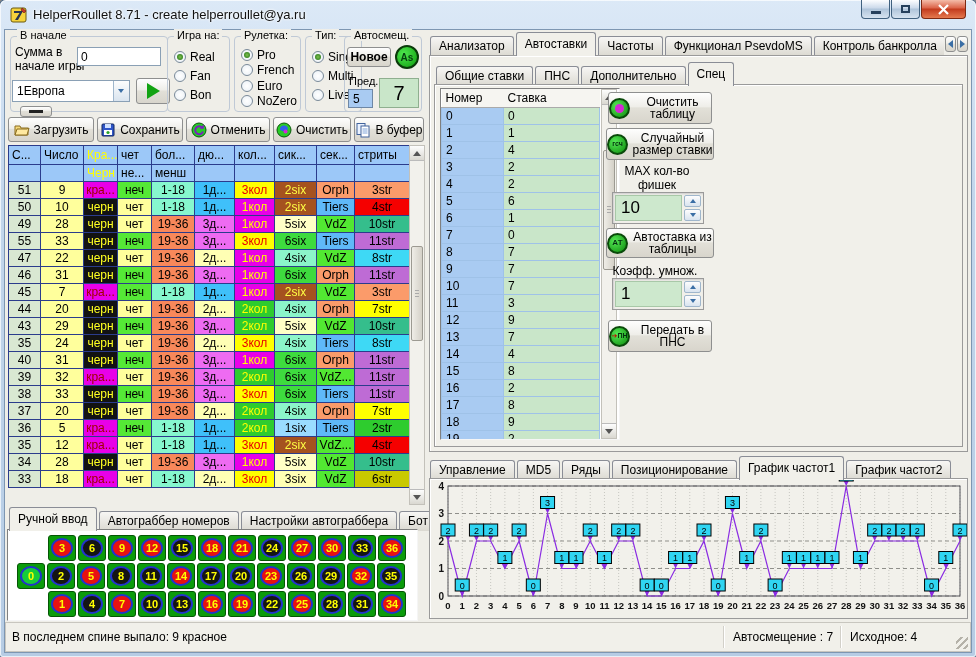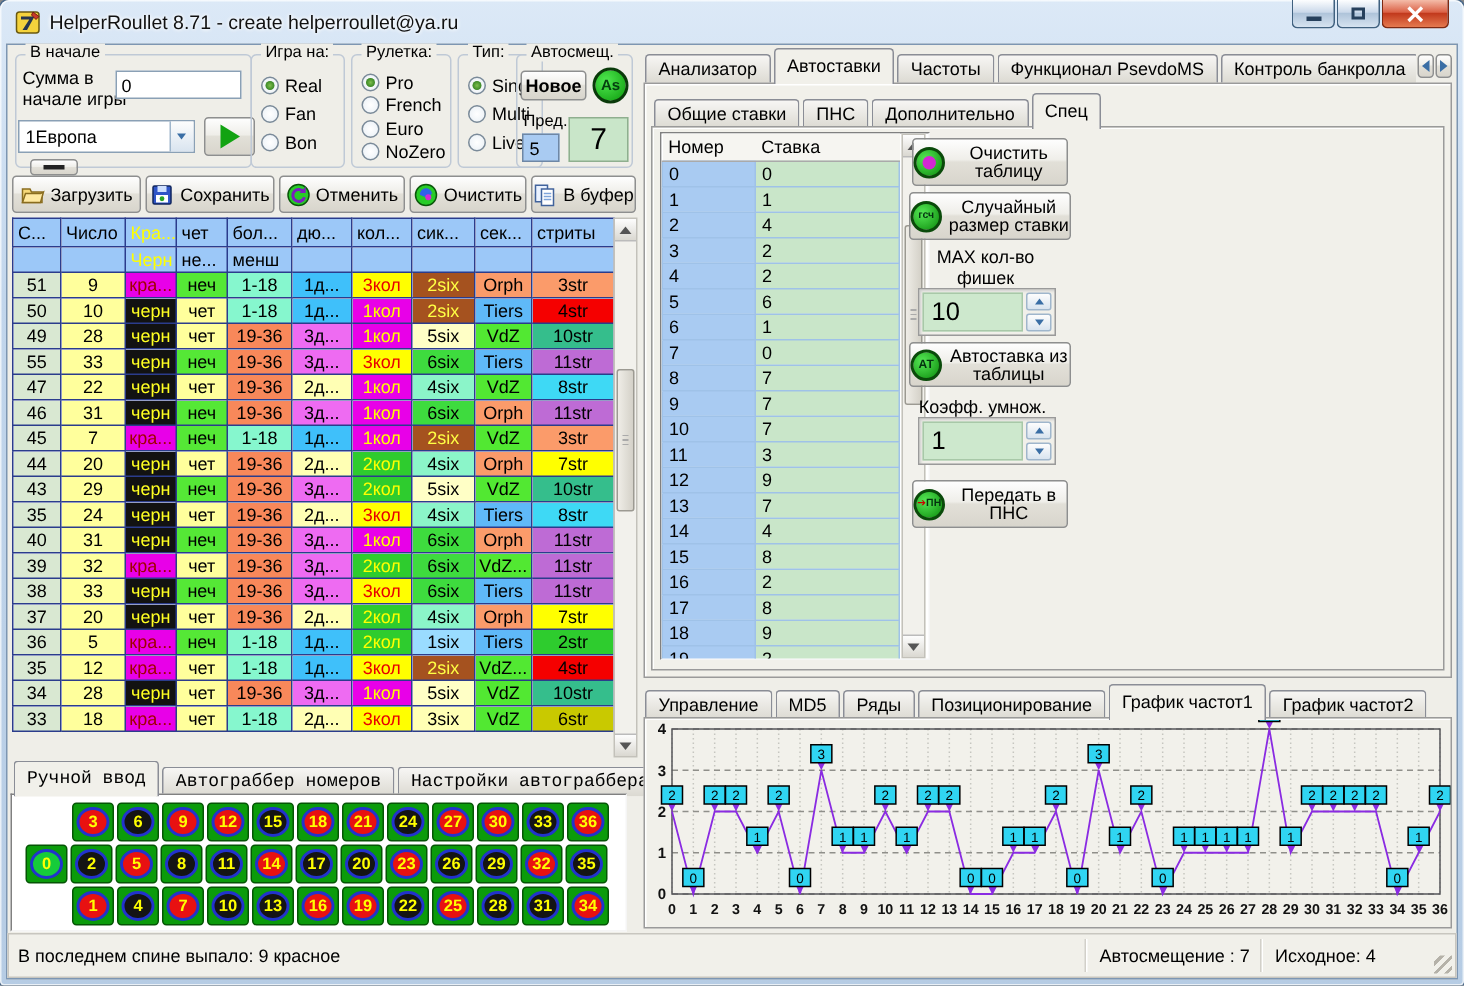--- a/index.html
+++ b/index.html
@@ -509,21 +509,21 @@
       <div class="vs-btn">
           <span class="vs-tri-up"></span>
         </div>
       <div class="vs-thumb" style="top:100px;height:95px;"></div>
       <div class="vs-btn bottom">
           <span class="vs-tri-dn"></span>
         </div>
     </div>
   </div>
 
-  <div class="tabstrip" id="input-tabs" style="left:9px;top:507px;font-family:Liberation Mono, monospace;">
+  <div class="tabstrip" id="input-tabs" style="left:9px;top:507px;">
       <div class="tab active">Ручной ввод</div>
       <div class="tab">Автограббер номеров</div>
       <div class="tab">Настройки автограббера</div>
       <div class="tab">Бот</div>
     </div>
   <div class="panel-sunken" style="left:7px;top:529px;width:411px;height:92px;">
     <div class="pad-row" id="pad-row-0" style="left:40px;top:5px;">
         <div class="pad-tile" style="background: rgb(11, 155, 11);">
           <div class="pad-circle" style="border-color: rgb(34, 51, 204); color: rgb(255, 255, 0); background: rgb(232, 17, 17);">3</div>
         </div>

